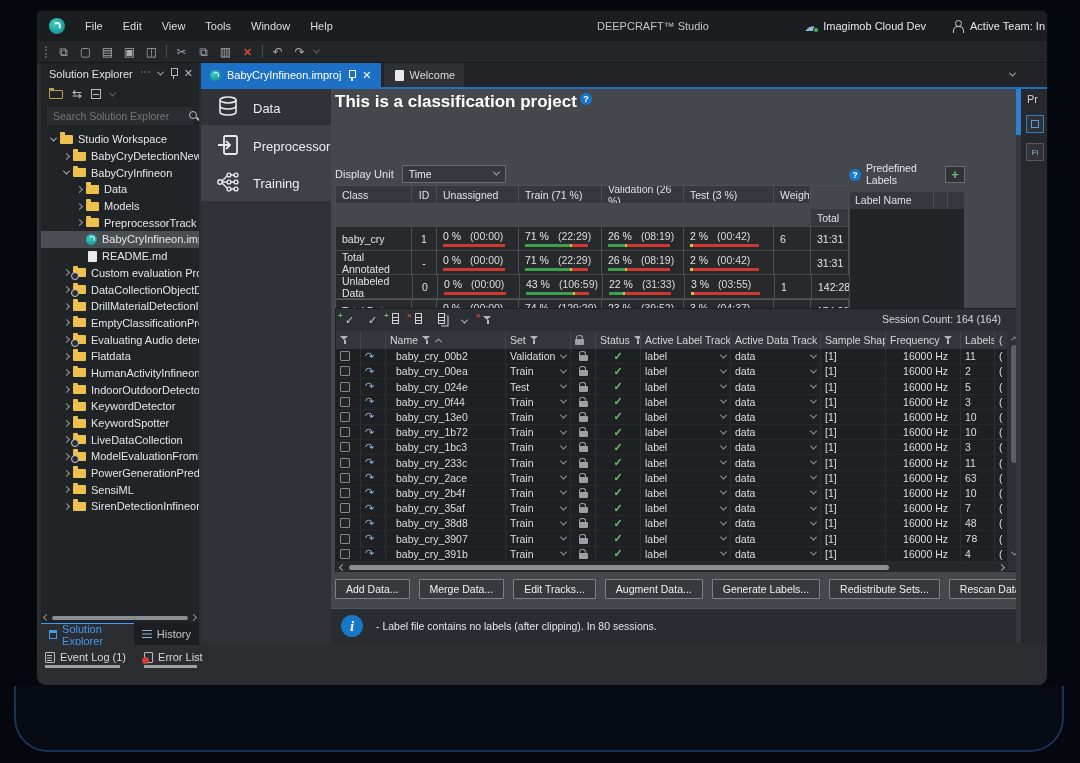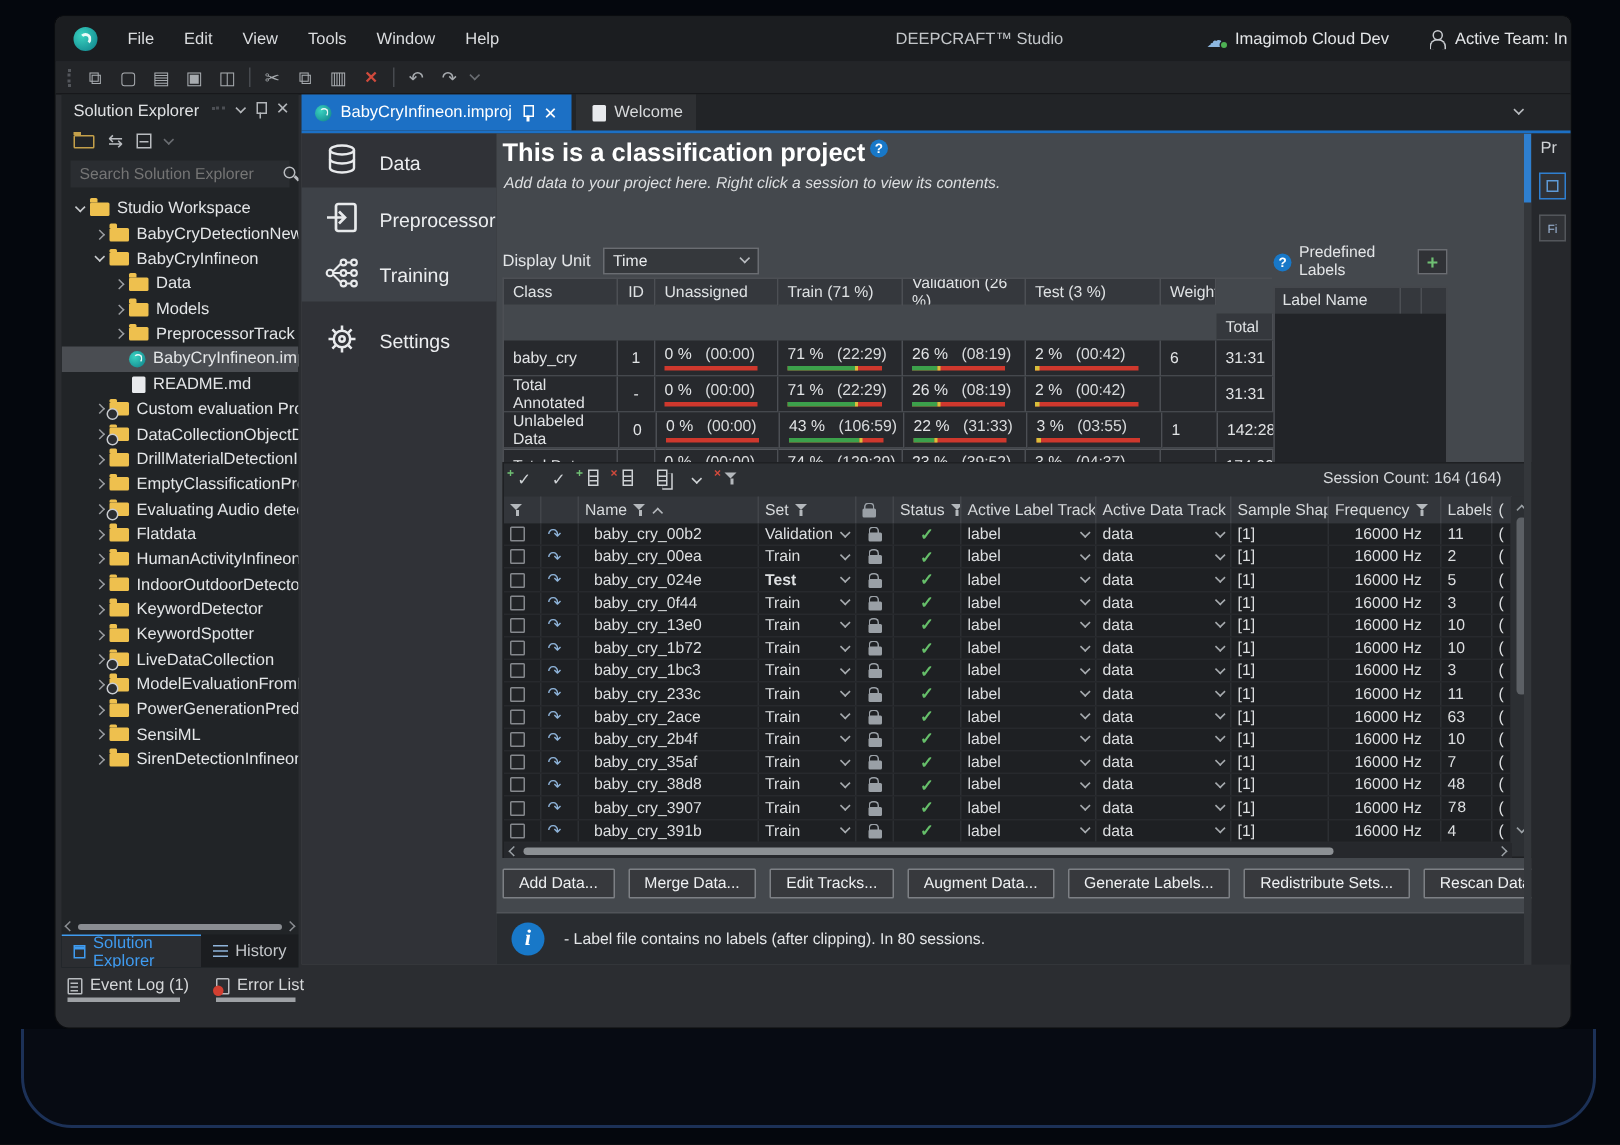--- a/index.html
+++ b/index.html
@@ -558,39 +558,28 @@
                     <circle cx="13" cy="12" r="1.9"></circle>
                     <circle cx="13" cy="19" r="1.9"></circle>
                     <circle cx="20" cy="5" r="1.9"></circle>
                     <circle cx="20" cy="12" r="1.9"></circle>
                     <circle cx="20" cy="19" r="1.9"></circle>
                     <path d="M6 11l5-5M6.3 12h4.5M6 13l5 5M15 5h3M15 12h3M15 19h3"></path>
                   </g>
                 </svg></span>
               <span>Training</span>
             </div>
-            <div class="nav-item" style="top: 121px; height: 34px;">
-              <span><svg width="24" height="24" viewBox="0 0 24 24">
-                  <g fill="none" stroke="#e8eaec" stroke-width="1.7">
-                    <circle cx="12" cy="12" r="5.5"></circle>
-                    <path d="M12 3v3M12 18v3M3 12h3M18 12h3M5.6 5.6l2.1 2.1M16.3 16.3l2.1 2.1M5.6 18.4l2.1-2.1M16.3 7.7l2.1-2.1"></path>
-                    <circle cx="12" cy="12" r="1.8"></circle>
-                  </g>
-                </svg></span>
-              <span>Settings</span>
-            </div>
           </div>
 
         <div id="content">
           <div id="proj-title">
             <span>This is a classification project</span>
             <span class="help-orb">?</span>
           </div>
           <div id="subs">
-            <div>Add data to your project here. Right click a session to view its contents.</div>
           </div>
 
           <div id="du-row">
             <span>Display Unit</span>
             <span id="du-select">
               <span>Time</span>
               <span class="chv down"></span>
             </span>
           </div>
 
@@ -932,21 +921,21 @@
                   <div class="s-row">
                     <span class="s-c" style="width: 25px;">
                       <span class="cb"></span>
                     </span>
                     <span class="s-c" style="width: 25px;">
                       <span class="open-arrow">↷</span>
                     </span>
                     <span class="s-c" style="width: 120px;">
                       <span style="padding-left: 6px;">baby_cry_024e</span>
                     </span>
-                    <span class="s-c" style="width: 65px; font-weight: bold;">
+                    <span class="s-c" style="width: 65px;">
                       <span>Test</span>
                       <span class="chv down dd-chv"></span>
                     </span>
                     <span class="s-c" style="justify-content: center; width: 25px;">
                       <span class="lock"></span>
                     </span>
                     <span class="s-c" style="justify-content: center; width: 45px;">
                       <span class="check">✓</span>
                     </span>
                     <span class="s-c" style="width: 90px;">

